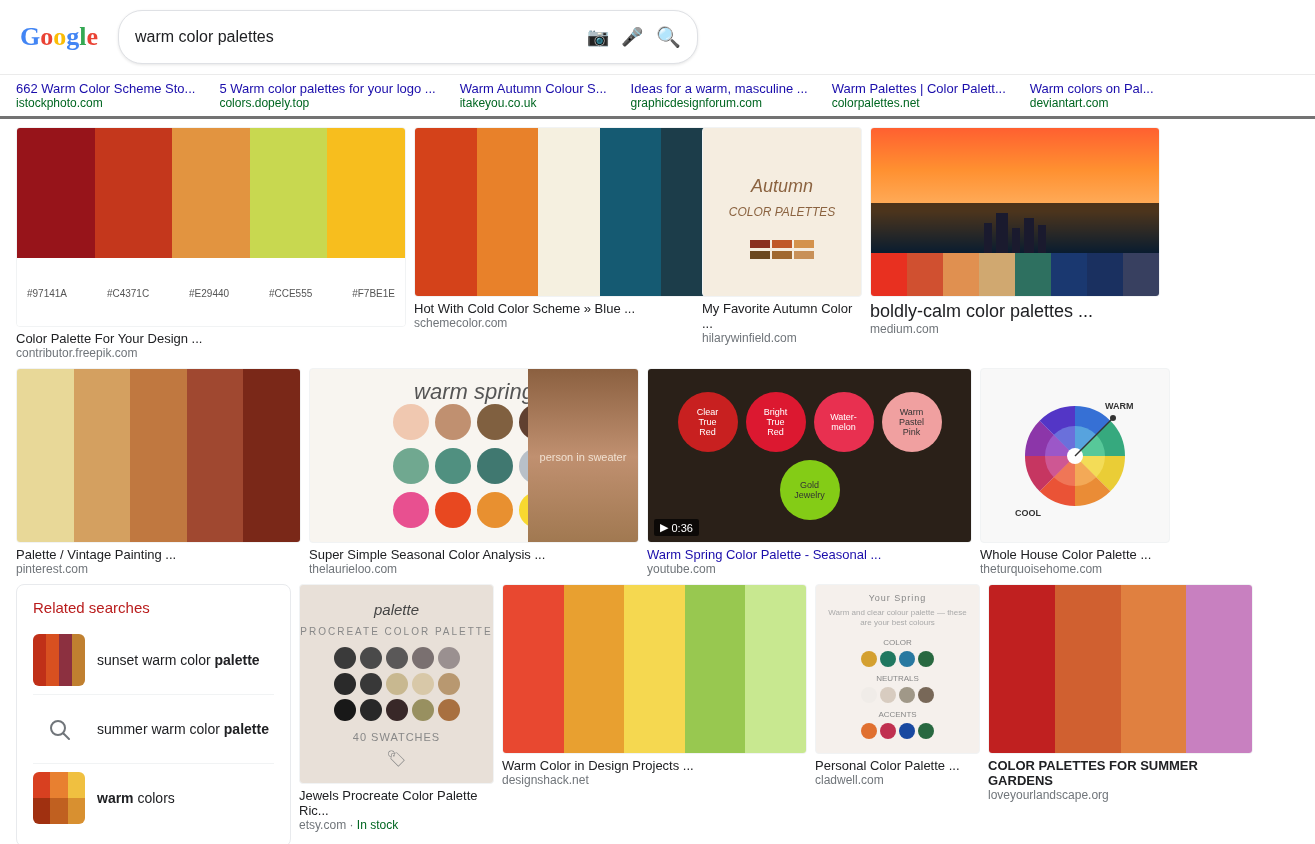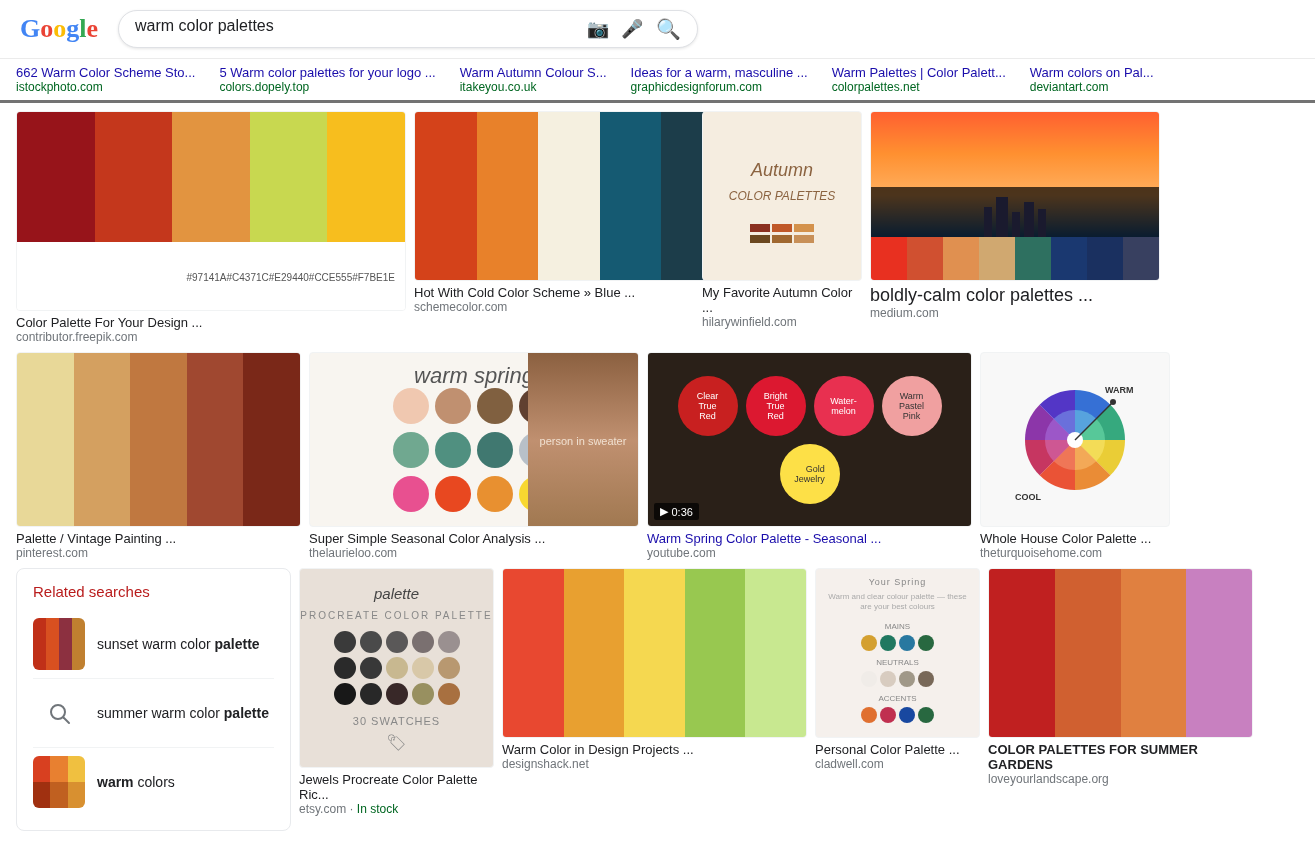--- a/index.html
+++ b/index.html
@@ -10,21 +10,21 @@
 
 <div style="display:flex; align-items:center; padding:10px 20px; border-bottom:1px solid #ebebeb; background:#fff; position:sticky; top:0; z-index:100;">
   <div style="display:flex; margin-right:20px; cursor:pointer;">
     <span style="color:#4285F4; font-size:26px; font-weight:bold; font-family:'Times New Roman',serif;">G</span>
     <span style="color:#EA4335; font-size:26px; font-weight:bold; font-family:'Times New Roman',serif;">o</span>
     <span style="color:#FBBC05; font-size:26px; font-weight:bold; font-family:'Times New Roman',serif;">o</span>
     <span style="color:#4285F4; font-size:26px; font-weight:bold; font-family:'Times New Roman',serif;">g</span>
     <span style="color:#34A853; font-size:26px; font-weight:bold; font-family:'Times New Roman',serif;">l</span>
     <span style="color:#EA4335; font-size:26px; font-weight:bold; font-family:'Times New Roman',serif;">e</span>
   </div>
-  <div style="display:flex; align-items:flex-start; border:1px solid #dfe1e5; border-radius:24px; padding:6px 16px; width:580px; background:#fff; box-shadow:0 1px 3px rgba(0,0,0,0.1);">
+  <div style="display:flex; align-items:center; border:1px solid #dfe1e5; border-radius:24px; padding:14px 16px; width:580px; background:#fff; box-shadow:0 1px 3px rgba(0,0,0,0.1);">
     <input type="text" value="warm color palettes" style="border: none; outline: none; flex: 1 1 0%; font-size: 16px; color: rgb(32, 33, 36); background: transparent;">
     <div style="display:flex; align-items:center; gap:12px;">
       <button style="background:none; border:none; cursor:pointer; color:#555; font-size:18px;">📷</button>
       <button style="background:none; border:none; cursor:pointer; color:#4285F4; font-size:18px;">🎤</button>
       <button style="background:none; border:none; cursor:pointer; color:#4285F4; font-size:20px;">🔍</button>
     </div>
   </div>
 </div>
 
 <div style="display:flex; padding:6px 16px; overflow-x:auto; border-bottom:3px solid #737373; background:#fff;">
@@ -60,21 +60,21 @@
 
     <div style="margin-right:8px; cursor:pointer; width:390px;">
       <div style="width:390px; height:200px; border-radius:4px; overflow:hidden; border:1px solid #f1f3f4;">
         <div style="width:100%; height:130px; display:flex;">
           <div style="flex:1; background:#97141A;"></div>
           <div style="flex:1; background:#C4371C;"></div>
           <div style="flex:1; background:#E29440;"></div>
           <div style="flex:1; background:#C8D850;"></div>
           <div style="flex:1; background:#F7BE1E;"></div>
         </div>
-        <div style="background:#fff; height:70px; display:flex; align-items:center; justify-content:flex-end; padding:0 10px;">
+        <div style="background:#fff; height:70px; display:flex; align-items:center; justify-content:space-between; padding:0 10px;">
           <div style="text-align:center; font-size:10px; color:#555;">#97141A</div>
           <div style="text-align:center; font-size:10px; color:#555;">#C4371C</div>
           <div style="text-align:center; font-size:10px; color:#555;">#E29440</div>
           <div style="text-align:center; font-size:10px; color:#555;">#CCE555</div>
           <div style="text-align:center; font-size:10px; color:#555;">#F7BE1E</div>
         </div>
       </div>
       <div style="font-size:13px; color:#202124; margin-top:4px;">Color Palette For Your Design ...</div>
       <div style="font-size:12px; color:#70757a;">contributor.freepik.com</div>
     </div>
@@ -193,21 +193,21 @@
         </div>
 
         <div style="margin-right:8px; cursor:pointer; width:325px; position:relative;">
           <div style="width:325px; height:175px; border-radius:4px; overflow:hidden; border:1px solid #f1f3f4; position:relative;">
             <div style="width:100%; height:100%; background:#2A2018; display:flex; align-items:center; justify-content:center; flex-direction:column;">
               <div style="display:flex; gap:8px; flex-wrap:wrap; padding:10px; justify-content:center;">
                 <div style="width:60px; height:60px; border-radius:50%; background:#C82020; display:flex; align-items:center; justify-content:center; font-size:9px; color:#fff; text-align:center; padding:2px;">Clear<br>True<br>Red</div>
                 <div style="width:60px; height:60px; border-radius:50%; background:#DC1830; display:flex; align-items:center; justify-content:center; font-size:9px; color:#fff; text-align:center; padding:2px;">Bright<br>True<br>Red</div>
                 <div style="width:60px; height:60px; border-radius:50%; background:#E83050; display:flex; align-items:center; justify-content:center; font-size:9px; color:#fff; text-align:center; padding:2px;">Water-<br>melon</div>
                 <div style="width:60px; height:60px; border-radius:50%; background:#F0A0A0; display:flex; align-items:center; justify-content:center; font-size:9px; color:#333; text-align:center; padding:2px;">Warm<br>Pastel<br>Pink</div>
-                <div style="width:60px; height:60px; border-radius:50%; background:#fde047; display:flex; align-items:center; justify-content:center; font-size:9px; color:#333; text-align:right; padding:2px;">Gold<br>Jewelry</div>
+                <div style="width:60px; height:60px; border-radius:50%; background:#84cc16; display:flex; align-items:center; justify-content:center; font-size:9px; color:#333; text-align:center; padding:2px;">Gold<br>Jewelry</div>
               </div>
             </div>
             <div style="position:absolute; bottom:6px; left:6px; background:rgba(0,0,0,0.7); color:white; font-size:11px; padding:2px 6px; border-radius:2px; display:flex; align-items:center; gap:3px;">
               <span>▶</span>
               <span>0:36</span>
             </div>
           </div>
           <div style="font-size:13px; color:#1a0dab; margin-top:4px; cursor:pointer;">Warm Spring Color Palette - Seasonal ...</div>
           <div style="font-size:12px; color:#70757a;">youtube.com</div>
         </div>
@@ -327,21 +327,21 @@
                   <div style="width:22px; height:22px; border-radius:50%; background:#B89870;"></div>
                 </div>
                 <div style="display:flex; gap:4px;">
                   <div style="width:22px; height:22px; border-radius:50%; background:#181818;"></div>
                   <div style="width:22px; height:22px; border-radius:50%; background:#282828;"></div>
                   <div style="width:22px; height:22px; border-radius:50%; background:#382828;"></div>
                   <div style="width:22px; height:22px; border-radius:50%; background:#989060;"></div>
                   <div style="width:22px; height:22px; border-radius:50%; background:#A87040;"></div>
                 </div>
               </div>
-              <div style="font-size:11px; color:#888; margin-top:10px; letter-spacing:1px;">30 SWATCHES</div>
+              <div style="font-size:11px; color:#888; margin-top:10px; letter-spacing:1px;">40 SWATCHES</div>
               <div style="margin-top:6px; display:flex; align-items:center; gap:4px;">
                 <span style="font-size:16px; color:#888;">🏷</span>
               </div>
             </div>
             <div style="font-size:13px; color:#202124; margin-top:4px;">Jewels Procreate Color Palette Ric...</div>
             <div style="font-size:12px; color:#70757a;">etsy.com · <span style="color:#006621;">In stock</span></div>
           </div>
 
           <div style="margin-right:8px; cursor:pointer; width:305px;">
             <div style="width:305px; height:170px; border-radius:4px; overflow:hidden; border:1px solid #f1f3f4; display:flex;">
@@ -353,21 +353,21 @@
             </div>
             <div style="font-size:13px; color:#202124; margin-top:4px;">Warm Color in Design Projects ...</div>
             <div style="font-size:12px; color:#70757a;">designshack.net</div>
           </div>
 
           <div style="margin-right:8px; cursor:pointer; width:165px;">
             <div style="width:165px; height:170px; border-radius:4px; overflow:hidden; border:1px solid #f1f3f4; background:#f5f0ec; padding:8px; display:flex; flex-direction:column; gap:5px;">
               <div style="font-size:9px; color:#888; text-align:center; letter-spacing:1px;">Your Spring</div>
               <div style="font-size:8px; color:#aaa; text-align:center; line-height:1.3;">Warm and clear colour palette — these are your best colours</div>
               <div style="display:flex; flex-direction:column; gap:4px; margin-top:4px;">
-                <div style="font-size:8px; color:#888; text-align:center;">MAINS</div>
+                <div style="font-size:8px; color:#888; text-align:center;">COLOR</div>
                 <div style="display:flex; gap:3px; justify-content:center;">
                   <div style="width:16px; height:16px; border-radius:50%; background:#D4A030;"></div>
                   <div style="width:16px; height:16px; border-radius:50%; background:#207860;"></div>
                   <div style="width:16px; height:16px; border-radius:50%; background:#2878A0;"></div>
                   <div style="width:16px; height:16px; border-radius:50%; background:#286840;"></div>
                 </div>
                 <div style="font-size:8px; color:#888; text-align:center; margin-top:3px;">NEUTRALS</div>
                 <div style="display:flex; gap:3px; justify-content:center;">
                   <div style="width:16px; height:16px; border-radius:50%; background:#F0ECE8;"></div>
                   <div style="width:16px; height:16px; border-radius:50%; background:#D8CCC0;"></div>

